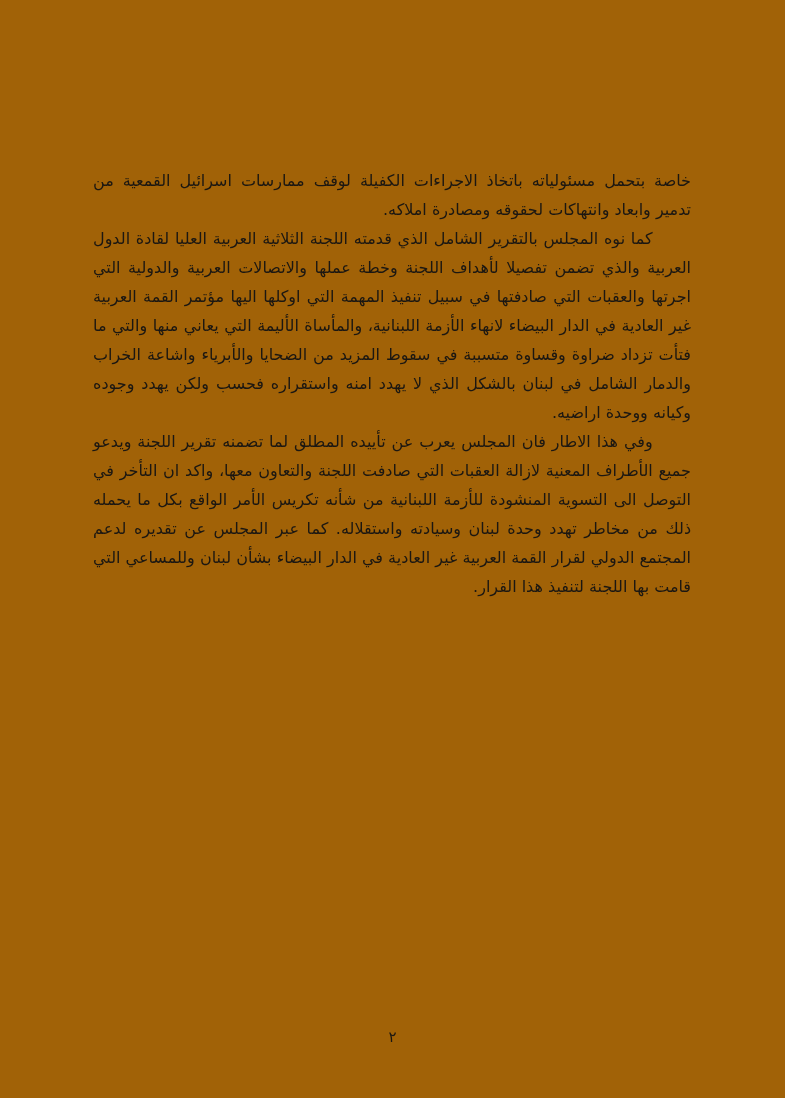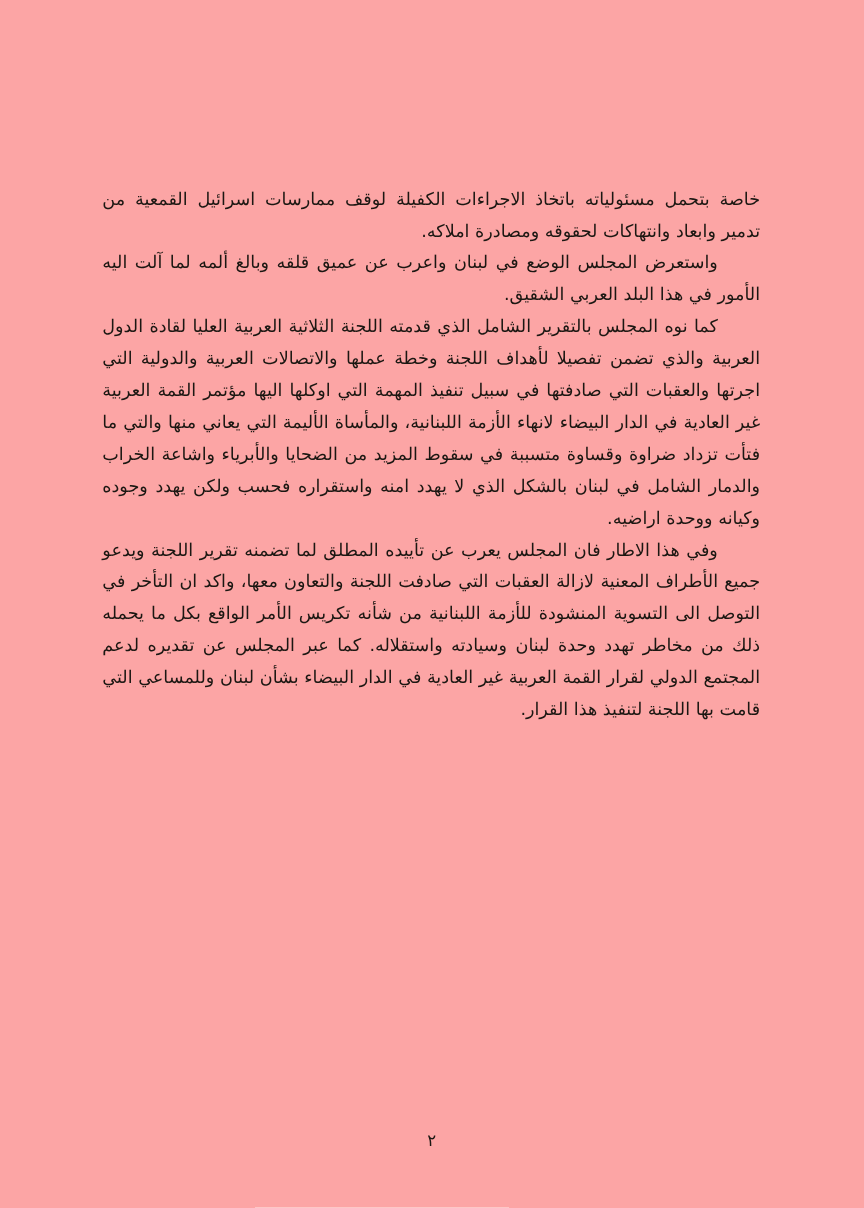--- a/index.html
+++ b/index.html
@@ -4,21 +4,21 @@
 <style>
   html, body {
     margin: 0;
     padding: 0;
     background: #ffffff;
   }
   .page {
     position: relative;
     width: 785px;
     height: 1098px;
-    background: #fca5a5;
+    background: #a16207;
     font-family: "DejaVu Sans", sans-serif;
     color: #1b1712;
     overflow: hidden;
   }
   .text-block {
     position: absolute;
     top: 166px;
     right: 94px;
     width: 598px;
     direction: rtl;
@@ -43,18 +43,17 @@
     font-size: 15px;
     color: #1b1712;
   }
 </style>
 </head>
 <body>
 
 <div class="page" lang="ar">
   <div class="text-block">
     <p class="para no-indent">خاصة بتحمل مسئولياته باتخاذ الاجراءات الكفيلة لوقف ممارسات اسرائيل القمعية من تدمير وابعاد وانتهاكات لحقوقه ومصادرة املاكه.</p>
-    <p class="para">واستعرض المجلس الوضع في لبنان واعرب عن عميق قلقه وبالغ ألمه لما آلت اليه الأمور في هذا البلد العربي الشقيق.</p>
     <p class="para">كما نوه المجلس بالتقرير الشامل الذي قدمته اللجنة الثلاثية العربية العليا لقادة الدول العربية والذي تضمن تفصيلا لأهداف اللجنة وخطة عملها والاتصالات العربية والدولية التي اجرتها والعقبات التي صادفتها في سبيل تنفيذ المهمة التي اوكلها اليها مؤتمر القمة العربية غير العادية في الدار البيضاء لانهاء الأزمة اللبنانية، والمأساة الأليمة التي يعاني منها والتي ما فتأت تزداد ضراوة وقساوة متسببة في سقوط المزيد من الضحايا والأبرياء واشاعة الخراب والدمار الشامل في لبنان بالشكل الذي لا يهدد امنه واستقراره فحسب ولكن يهدد وجوده وكيانه ووحدة اراضيه.</p>
     <p class="para">وفي هذا الاطار فان المجلس يعرب عن تأييده المطلق لما تضمنه تقرير اللجنة ويدعو جميع الأطراف المعنية لازالة العقبات التي صادفت اللجنة والتعاون معها، واكد ان التأخر في التوصل الى التسوية المنشودة للأزمة اللبنانية من شأنه تكريس الأمر الواقع بكل ما يحمله ذلك من مخاطر تهدد وحدة لبنان وسيادته واستقلاله. كما عبر المجلس عن تقديره لدعم المجتمع الدولي لقرار القمة العربية غير العادية في الدار البيضاء بشأن لبنان وللمساعي التي قامت بها اللجنة لتنفيذ هذا القرار.</p>
   </div>
   <div class="page-number">٢</div>
 </div>
 
 </body></html>

